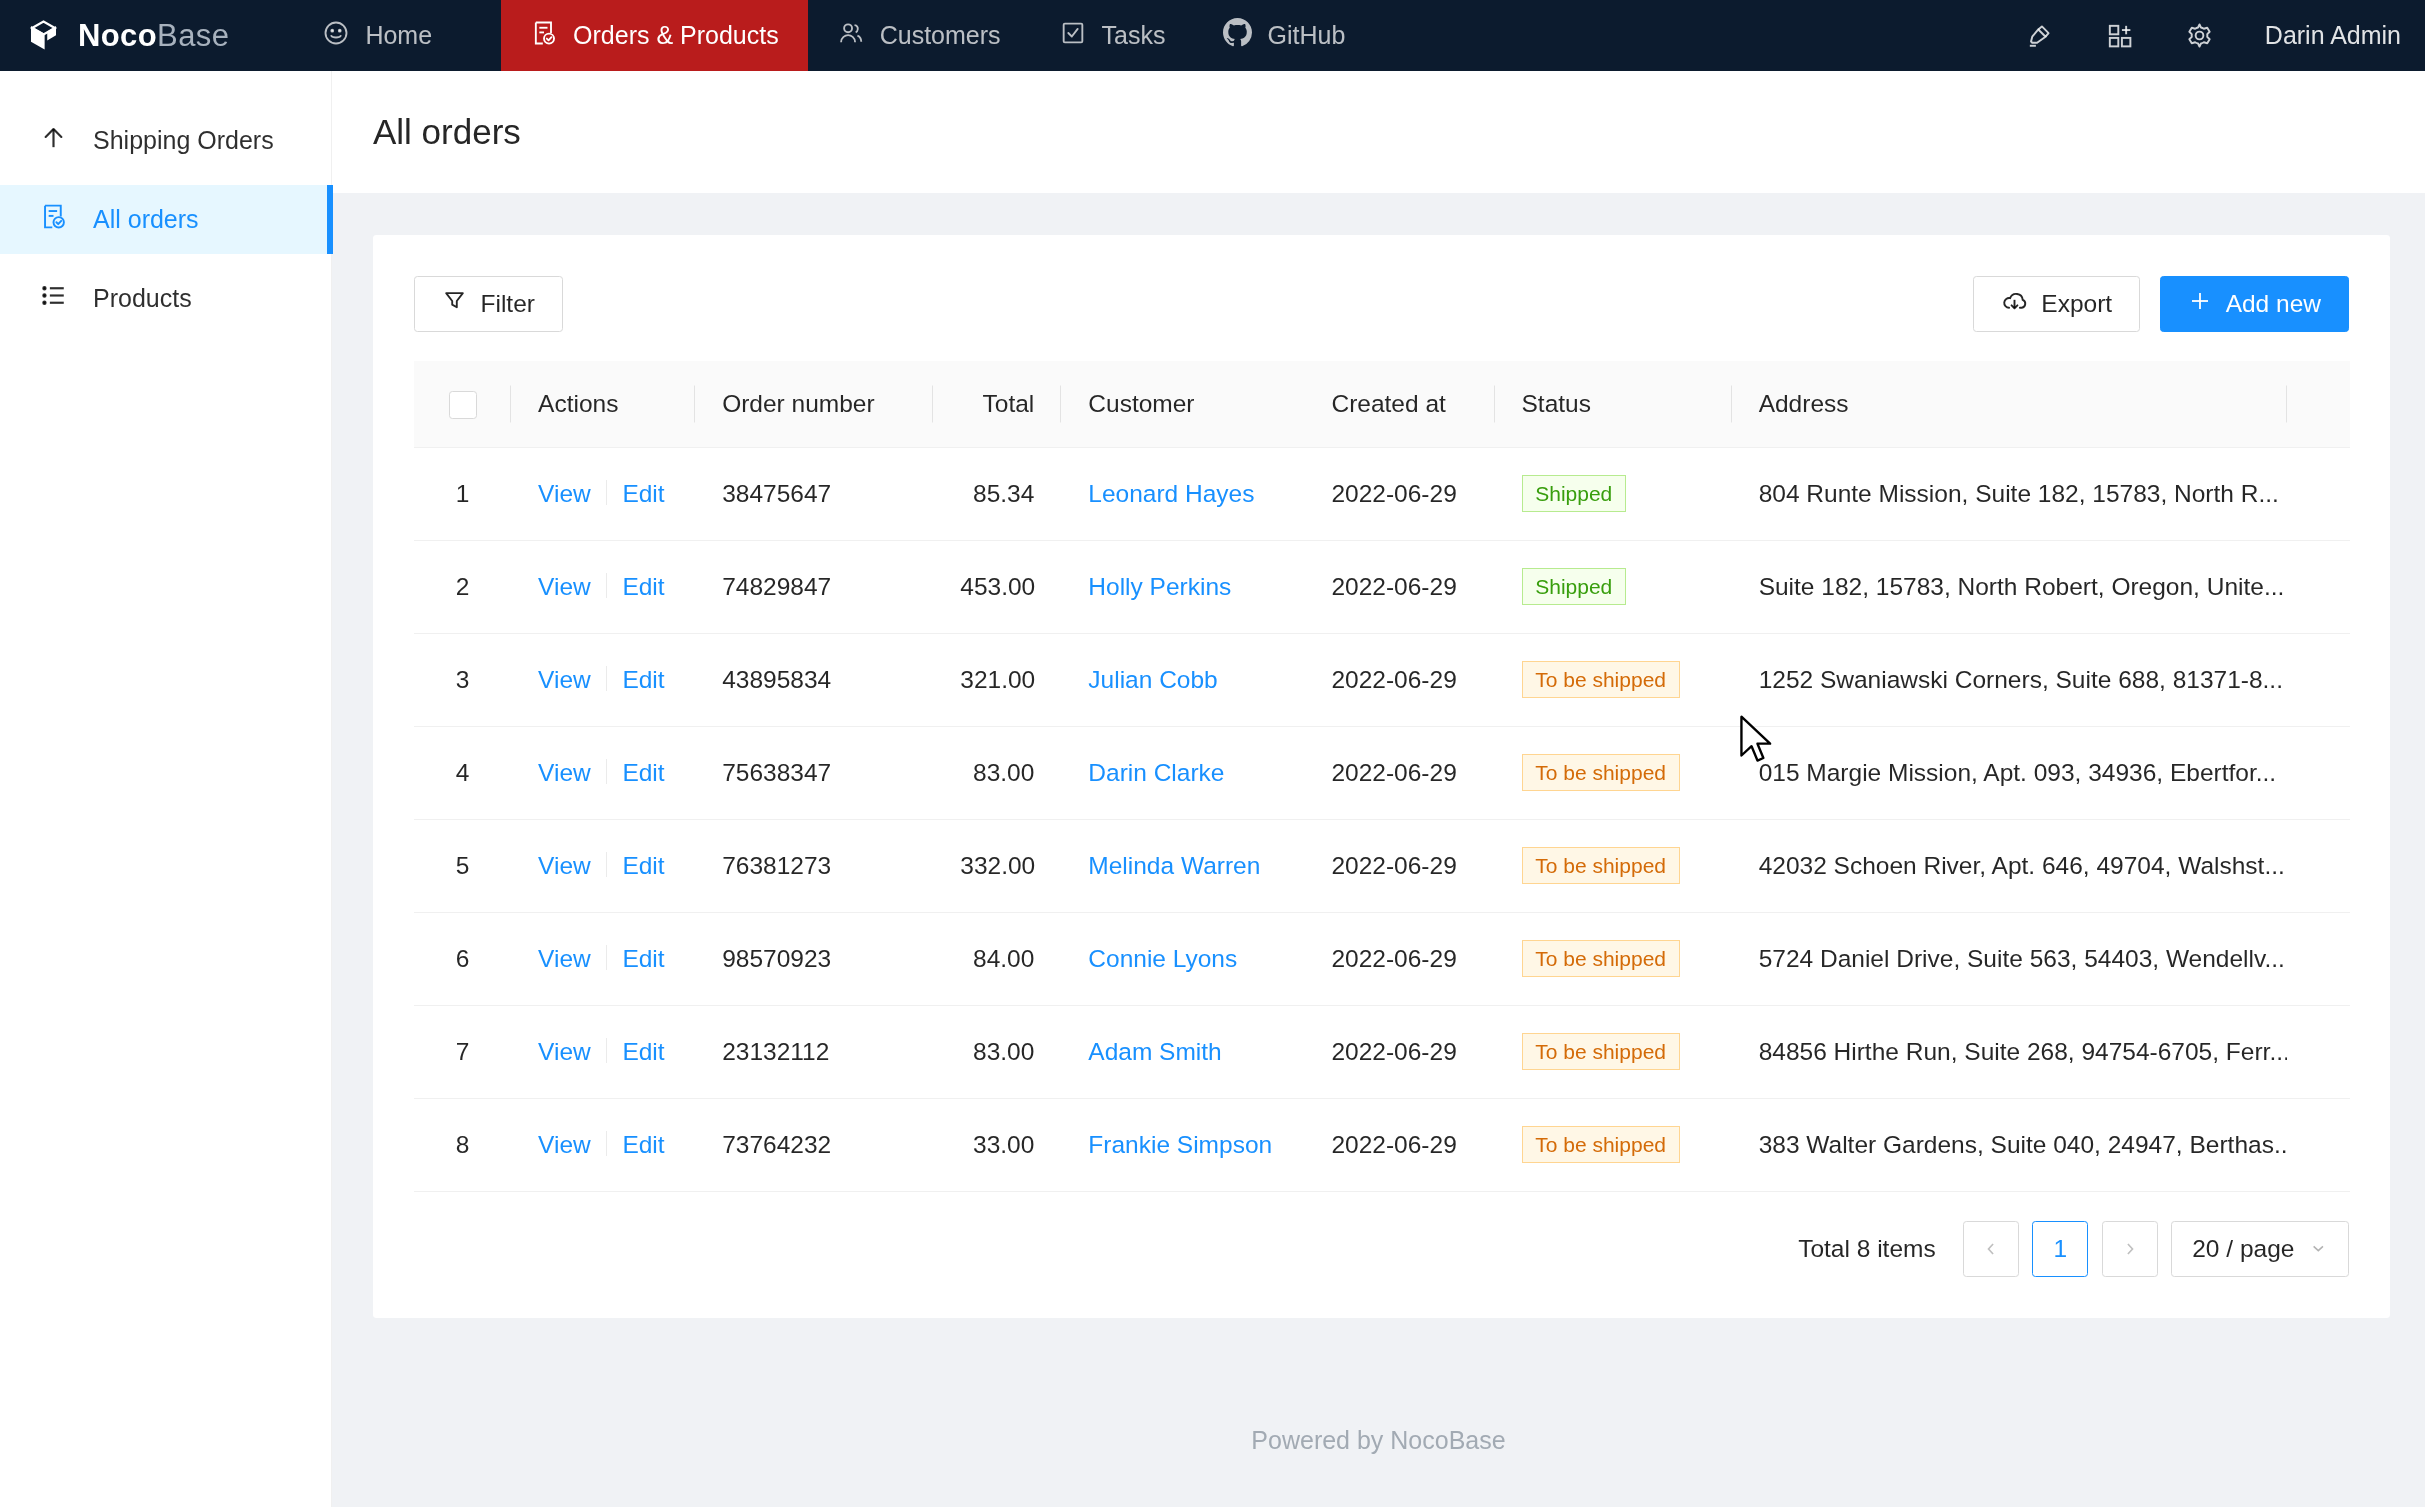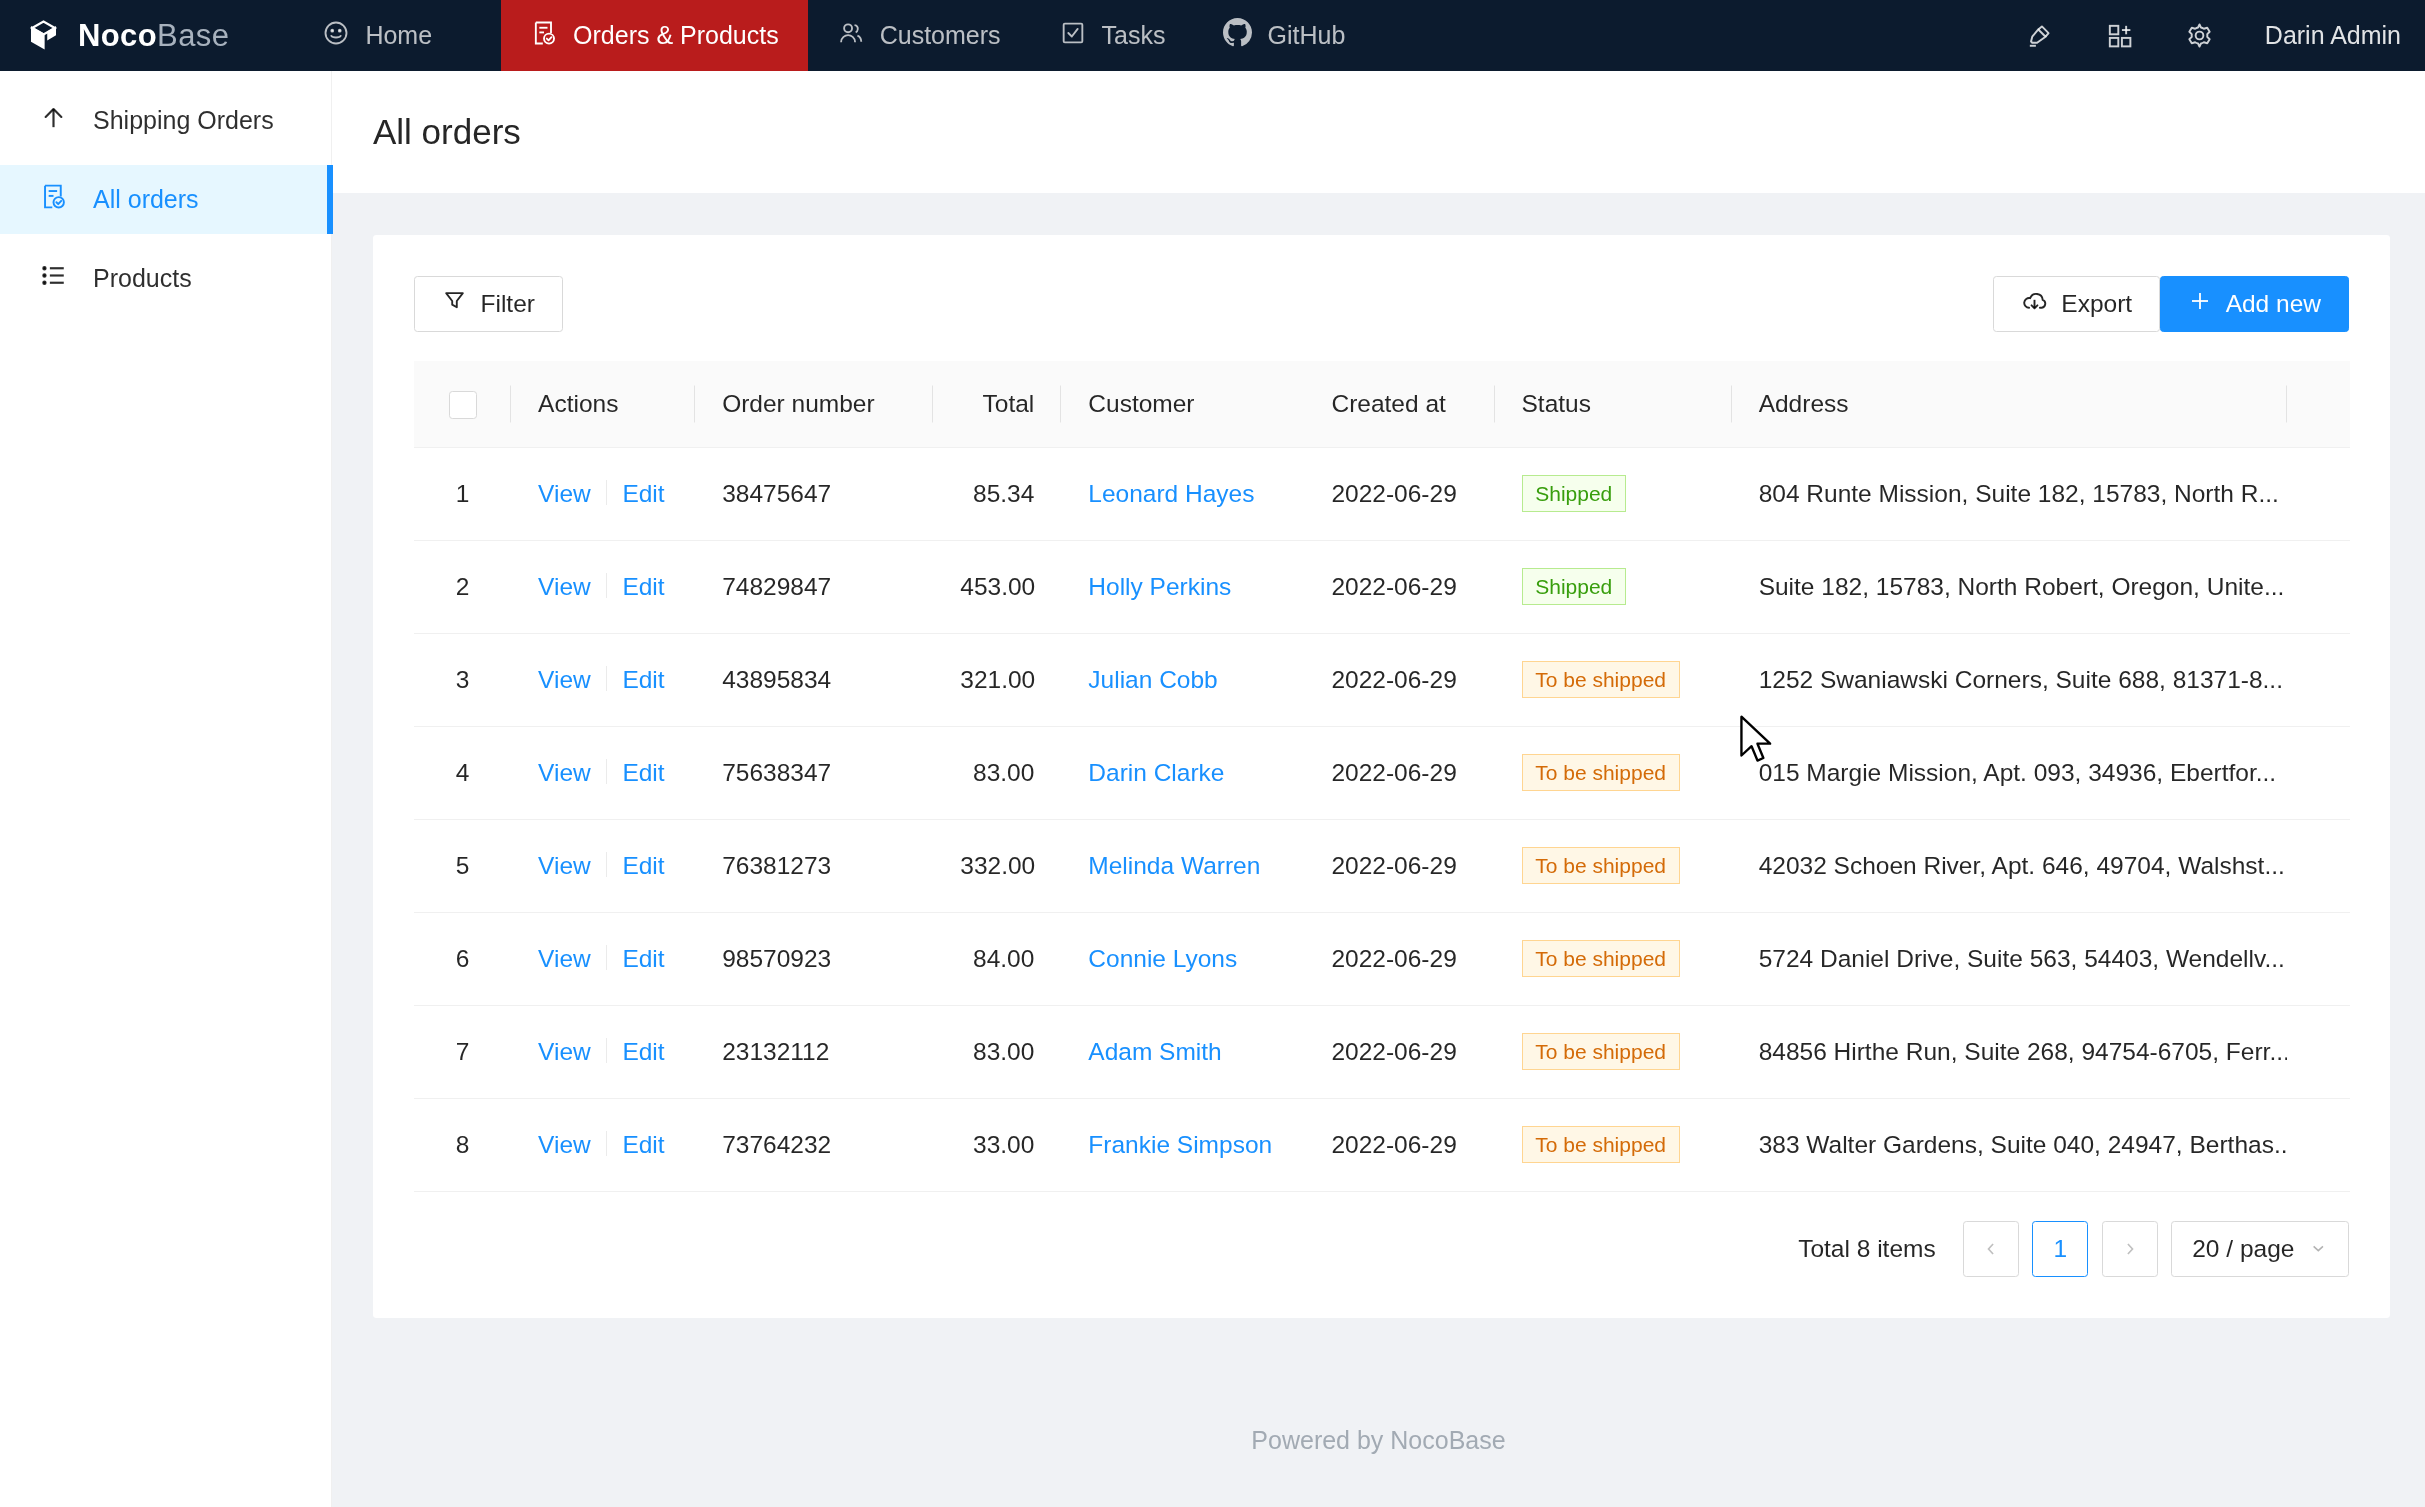--- a/index.html
+++ b/index.html
@@ -14,34 +14,34 @@
   .logo-light { color:#a7b1bd; font-weight:300; }
   .nav-menu { display:flex; align-items:stretch; height:71px;text-align:center; }
   .nav-item { display:flex; align-items:center; gap:15px; padding:0 29px; font-size:25px; color:rgba(255,255,255,.72); cursor:pointer; }
   .nav-item.active { background:#b91c1c; color:#fff;margin-left:40px; }
   .nav-item svg { flex:0 0 auto; }
   .nav-right { margin-left:auto; display:flex; align-items:center; gap:51px; color:rgba(255,255,255,.8); }
   .nav-right .nav-icon { display:flex; align-items:center; cursor:pointer; }
   .nav-user { font-size:25px; color:rgba(255,255,255,.88); cursor:pointer; }
 
   
-  .sidebar { position:absolute; top:71px; left:0; bottom:0; width:332px; background:#fff; border-right:1.7px solid #f0f0f0; padding-top:5px; }
+  .sidebar { position:absolute; top:71px; left:0; bottom:0; width:332px; background:#fff; border-right:1.7px solid #f0f0f0; padding-top:25px; }
   .side-item { height:69px; margin:10px 0; display:flex; align-items:center; gap:25px; padding-left:39px; font-size:25px; color:rgba(0,0,0,.82); cursor:pointer; position:relative; }
   .side-item svg { flex:0 0 auto; }
   .side-item.active { background:#e6f7ff; color:#1890ff; }
   .side-item.active::after { content:""; position:absolute; right:-1.7px; top:0; bottom:0; width:6px; background:#1890ff; }
 
   
   .content { margin-left:332px; width:2093px; }
   .page-header { height:122px; background:#fff; display:flex; align-items:center; padding-left:41px; }
   .page-title { font-size:35px; font-weight:500; color:#262626; }
   .card { background:#fff; border-radius:3.4px; margin:42px 35px 0 41px; padding:41px; }
 
   .toolbar { display:flex; justify-content:space-between; align-items:center; margin-bottom:29px; }
-  .toolbar-right { display:flex; }
+  .toolbar-right { display:flex; gap:20px; }
   .btn { height:56px; display:inline-flex; align-items:center; gap:13.5px; padding:0 27px; font-size:24.5px; background:#fff; border:1.7px solid #d9d9d9; border-radius:3.4px; color:rgba(0,0,0,.85); cursor:pointer; }
   .btn-primary { background:#1890ff; border-color:#1890ff; color:#fff; }
 
   
   table { border-collapse:collapse; table-layout:fixed; width:1936px; }
   th { background:#fafafa; height:86px; font-size:24.5px; font-weight:500; color:rgba(0,0,0,.85); text-align:left; padding:0 27px; position:relative; border-bottom:1.7px solid #f0f0f0; }
   th:not(:last-child)::after { content:""; position:absolute; right:-0.8px; top:50%; transform:translateY(-50%); width:1.7px; height:37px; background:rgba(0,0,0,.09); }
   td { height:93px; padding:0 27px; font-size:24.5px; color:rgba(0,0,0,.85); border-bottom:1.7px solid #f0f0f0; background:#fff; white-space:nowrap; overflow:hidden; }
   .c-center { text-align:center; }
   .c-right { text-align:right; }

